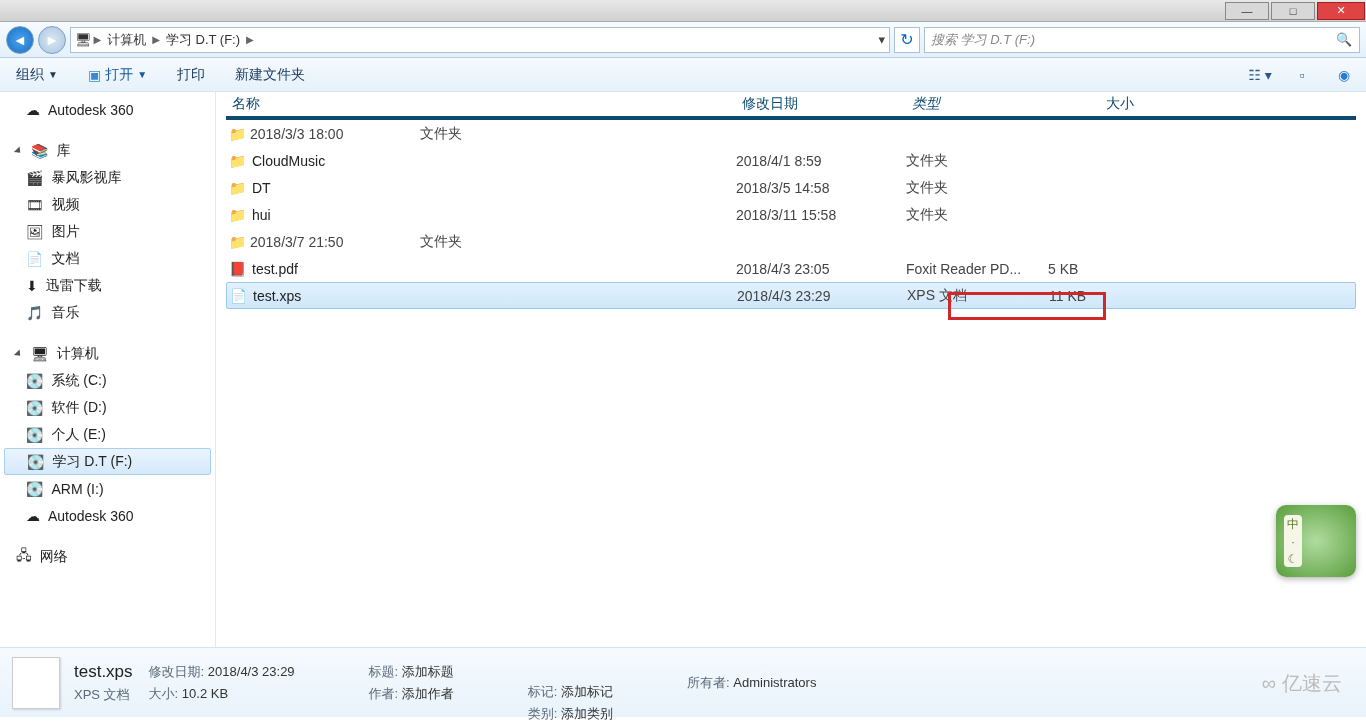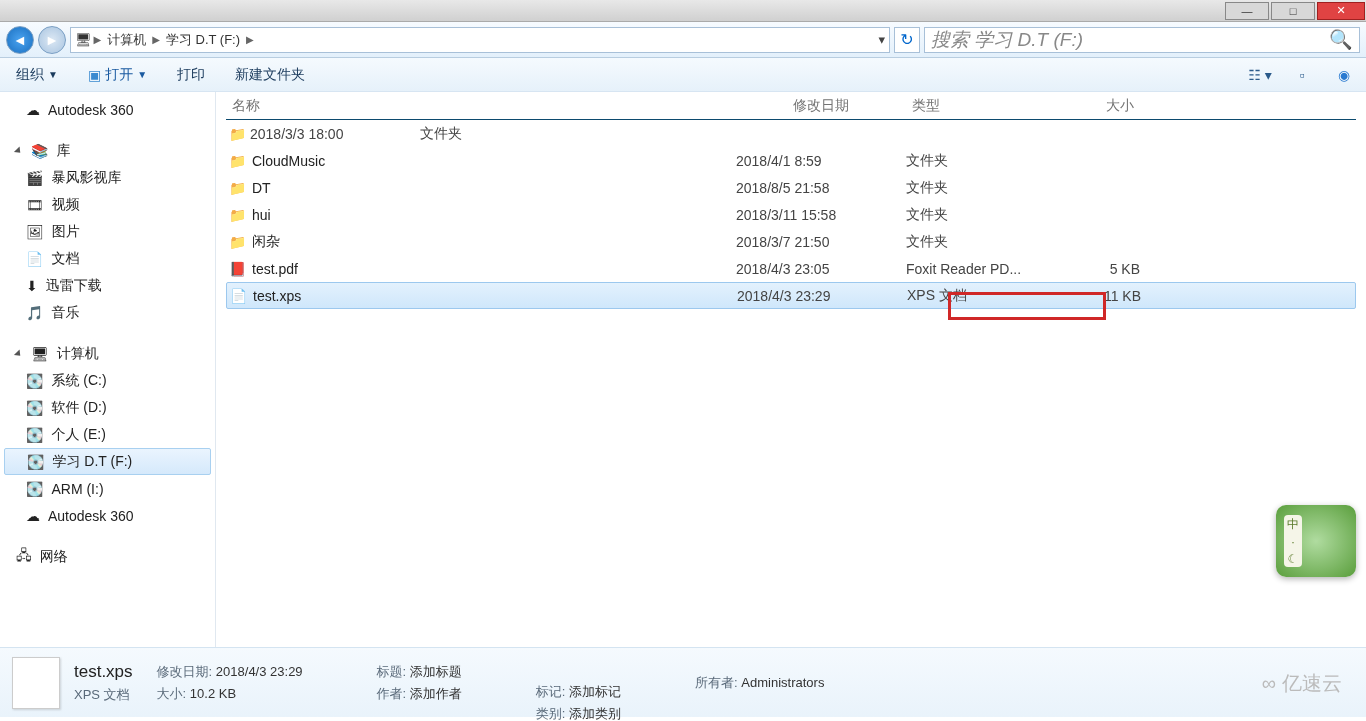--- a/index.html
+++ b/index.html
@@ -13,64 +13,64 @@
 .winbtn.min { background:#d8d8d8;}
 
 
 .navbar { height:36px; background: linear-gradient(#f7fbff,#e3f0fb); display:flex; align-items:center; padding:3px 6px; gap:4px; border-bottom:1px solid #b8cde0;}
 .navcircle { width:28px; height:28px; border-radius:50%; background:radial-gradient(#dce8f4,#a8c4e0); border:1px solid #7a9fc4; display:flex; align-items:center; justify-content:center; color:#fff; font-size:14px;}
 .navcircle.back { background:radial-gradient(#4aa3f0,#1a6fc0);}
 .addressbar { flex:0 0 820px; height:26px; background:#fff; border:1px solid #a8c0d8; display:flex; align-items:center; padding:0 4px; font-size:13px; color:#333;}
 .addr-seg { padding:0 4px; }
 .addr-arrow { color:#666; font-size:10px; padding:0 2px;}
 .refreshbox { width:26px; height:26px; background:#fff; border:1px solid #a8c0d8; display:flex; align-items:center; justify-content:center; color:#0066cc;}
-.searchbox { flex:1; height:26px; background:#fff; border:1px solid #a8c0d8; display:flex; align-items:center; padding:0 6px; color:#888; font-size:19px; font-style:italic; position:relative;}
+.searchbox { flex:1; height:26px; background:#fff; border:1px solid #a8c0d8; display:flex; align-items:center; padding:0 6px; color:#888; font-size:13px; font-style:italic; position:relative;}
 .searchbox .mag { position:absolute; right:6px; color:#555; font-style:normal;}
 
 
 .toolbar { height:34px; background:linear-gradient(#f5fafe,#e6f1fa); border-bottom:1px solid #d7e5f2; display:flex; align-items:center; padding:0 10px; gap:18px; color:#1a3a5c; font-size:14px;}
 .toolbar .item { display:flex; align-items:center; gap:4px; padding:2px 6px;}
 .toolbar .spacer { flex:1;}
 .toolbar .iconbtn { width:24px; height:24px; display:flex; align-items:center; justify-content:center; color:#2a5a8a;}
 
 
 .main { display:flex; height:555px;}
 .sidebar { width:216px; border-right:1px solid #e0e8f0; background:#fff; overflow:hidden; padding:4px 0;}
 .sbitem { display:flex; align-items:center; gap:8px; padding:3px 10px 3px 26px; font-size:14px; color:#222; height:27px;}
 .sbitem.lvl1 { padding-left:16px; font-size:14px;}
 .sbitem.selected { background:linear-gradient(#eaf4fe,#d5e9fb); border:1px solid #a8d0f0; border-radius:2px; margin:0 4px; padding-left:22px;}
 .tri { width:0; height:0; border-left:5px solid #888; border-top:4px solid transparent; border-bottom:4px solid transparent; display:inline-block; margin-right:2px;}
 .tri.open { transform:rotate(45deg); border-left-color:#555;}
 .sbspace { height:14px;}
 
 
 .filelist { flex:1; background:#fff; padding:0 10px; position:relative;}
-.colhead { display:flex; height:28px; align-items:center; color:#737373; font-size:14px; border-bottom:1px solid #0c4a6e;}
+.colhead { display:flex; height:28px; align-items:center; color:#0c4a6e; font-size:14px; border-bottom:4px solid #0c4a6e;}
 .colhead div { padding:0 6px;}
 .c-name { width:510px;}
-.c-date { width:170px;text-align:center;}
-.c-type { width:142px;}
+.c-date { width:170px;}
+.c-type { width:142px;font-style:italic;}
 .c-size { width:92px; text-align:right;}
 
 .filerow { display:flex; height:27px; align-items:center; font-size:14px; color:#222;}
 .filerow.selected { background:linear-gradient(#e3f1fd,#cfe7fb); border:1px solid #9cc8ee; border-radius:2px;}
 .filerow .ficon { width:24px; display:flex; justify-content:center;}
 .filerow .fname { width:486px; padding-left:2px;}
 .filerow .fdate { width:170px; color:#444;}
 .filerow .ftype { width:142px; color:#444;}
-.filerow .fsize { width:92px; text-align:right; color:#444;}
+.filerow .fsize { width:92px; text-align:left; color:#444;}
 .redbox { position:absolute; border:3px solid #d02828; left:732px; top:200px; width:158px; height:28px; pointer-events:none;}
 
 
 .details { height:70px; background:linear-gradient(#f5fafe,#e9f3fb); border-top:1px solid #d4e4f1; display:flex; align-items:center; padding:6px 12px; gap:14px; font-size:13px; color:#333;}
 .details .thumb { width:48px; height:52px; background:#fff; border:1px solid #ccc; box-shadow:1px 1px 2px rgba(0,0,0,.15);}
 .details .col1 { display:flex; flex-direction:column; gap:4px;}
 .details .fname2 { font-size:17px; color:#222;}
 .details .sub { color:#5a6a7a; font-size:13px;}
-.details .meta { display:flex; flex-direction:column; gap:4px; margin-left:10px;}
+.details .meta { display:flex; flex-direction:column; gap:4px; margin-left:2px;}
 .details .lbl { color:#5a6a7a;}
 .details .val { color:#333;}
 
 
 .watermark { position:absolute; right:24px; bottom:24px; color:#bbb; font-size:20px; display:flex; align-items:center; gap:6px;}
 .floatbadge { position:absolute; right:10px; top:505px; width:80px; height:72px; background:radial-gradient(#b0dca0,#5a9e3c); border-radius:10px; box-shadow:0 2px 6px rgba(0,0,0,.3); display:flex; align-items:center; justify-content:flex-start; padding-left:8px;}
 .floatbadge .tab { width:18px; height:52px; background:#f5f5e8; border-radius:4px; display:flex; flex-direction:column; align-items:center; justify-content:space-around; font-size:12px; color:#5a7a2a;}
 </style>
 </head>
 <body>
@@ -210,34 +210,33 @@
         <div class="filerow">
           <div class="ficon">📁</div>
           <div class="fname">CloudMusic</div>
           <div class="fdate">2018/4/1 8:59</div>
           <div class="ftype">文件夹</div>
           <div class="fsize"></div>
         </div>
         <div class="filerow">
           <div class="ficon">📁</div>
           <div class="fname">DT</div>
-          <div class="fdate">2018/8/5 21:58</div>
+          <div class="fdate">2018/3/5 14:58</div>
           <div class="ftype">文件夹</div>
           <div class="fsize"></div>
         </div>
         <div class="filerow">
           <div class="ficon">📁</div>
           <div class="fname">hui</div>
           <div class="fdate">2018/3/11 15:58</div>
           <div class="ftype">文件夹</div>
           <div class="fsize"></div>
         </div>
         <div class="filerow">
           <div class="ficon">📁</div>
-          <div class="fname">闲杂</div>
           <div class="fdate">2018/3/7 21:50</div>
           <div class="ftype">文件夹</div>
           <div class="fsize"></div>
         </div>
         <div class="filerow">
           <div class="ficon">📕</div>
           <div class="fname">test.pdf</div>
           <div class="fdate">2018/4/3 23:05</div>
           <div class="ftype">Foxit Reader PD...</div>
           <div class="fsize">5 KB</div>

